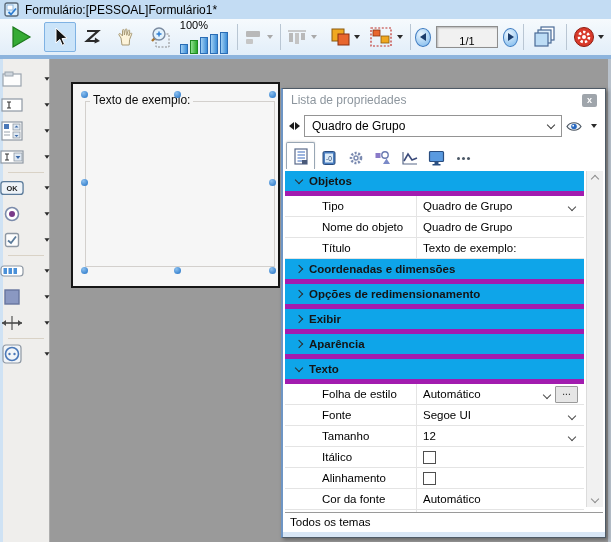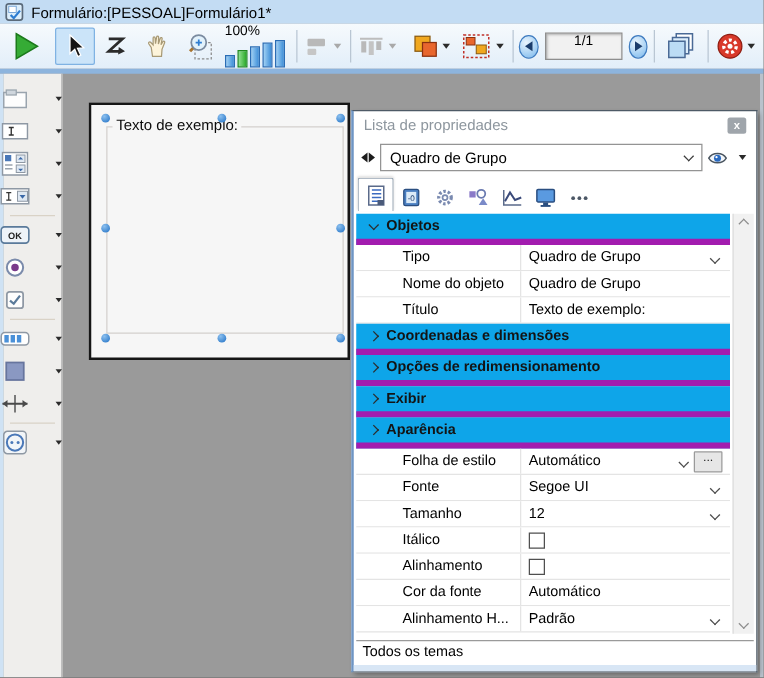--- a/index.html
+++ b/index.html
@@ -22,21 +22,21 @@
     border-top:4px solid #2b2b2b;margin:0 2px;}
   .tri-down.dis{border-top-color:#a9a9a9;}
   .zoomwidget{display:flex;flex-direction:column;align-items:flex-start;margin:0 4px;}
   .zoomlabel{font-size:11px;color:#000;line-height:11px;margin-bottom:1px;}
   .zoombars{display:flex;align-items:flex-end;gap:2px;height:22px;}
   .zbar{width:8px;border:1px solid #2a6db5;box-sizing:border-box;
     background:linear-gradient(90deg,#9fd0f4,#3d8ed8);}
   .zbar.green{border-color:#1f8a1f;background:linear-gradient(90deg,#8fe08f,#2aa82a);}
   .navfield{width:74px;height:20px;background:#f1f1f1;border:1px solid #8e8e8e;
     box-shadow:inset 1px 1px 2px rgba(0,0,0,.25);font-size:11px;display:flex;
-    align-items:flex-start;justify-content:center;margin:0 4px;}
+    align-items:flex-end;justify-content:center;margin:0 4px;}
   .navcircle{width:17px;height:17px;border-radius:50%;border:1px solid #3f7cc0;
     background:radial-gradient(circle at 35% 30%,#eaf5fe,#7ab8ec);display:flex;
     align-items:center;justify-content:center;}
   .ntri-l{width:0;height:0;border-top:4px solid transparent;border-bottom:4px solid transparent;
     border-right:6px solid #1b3c6b;margin-right:1px;}
   .ntri-r{width:0;height:0;border-top:4px solid transparent;border-bottom:4px solid transparent;
     border-left:6px solid #1b3c6b;margin-left:1px;}
   
   .left-strip{position:absolute;left:0;top:59px;bottom:0;width:3px;background:#cfe2f4;}
   .sidebar{position:absolute;left:3px;top:59px;bottom:0;width:47px;background:#efeeec;
@@ -486,20 +486,24 @@
         <span>Opções de redimensionamento</span>
       </div>
       <div class="section">
         <span class="chev right"></span>
         <span>Exibir</span>
       </div>
       <div class="section">
         <span class="chev right"></span>
         <span>Aparência</span>
       </div>
+      <div class="section">
+        <span class="chev down"></span>
+        <span>Texto</span>
+      </div>
 
       <div class="row">
         <div class="cell label">Folha de estilo</div>
         <div class="cell value">
           <span>Automático</span>
           <span class="chev down vchev vchev2"></span>
           <span class="more-btn">...</span>
         </div>
       </div>
 

